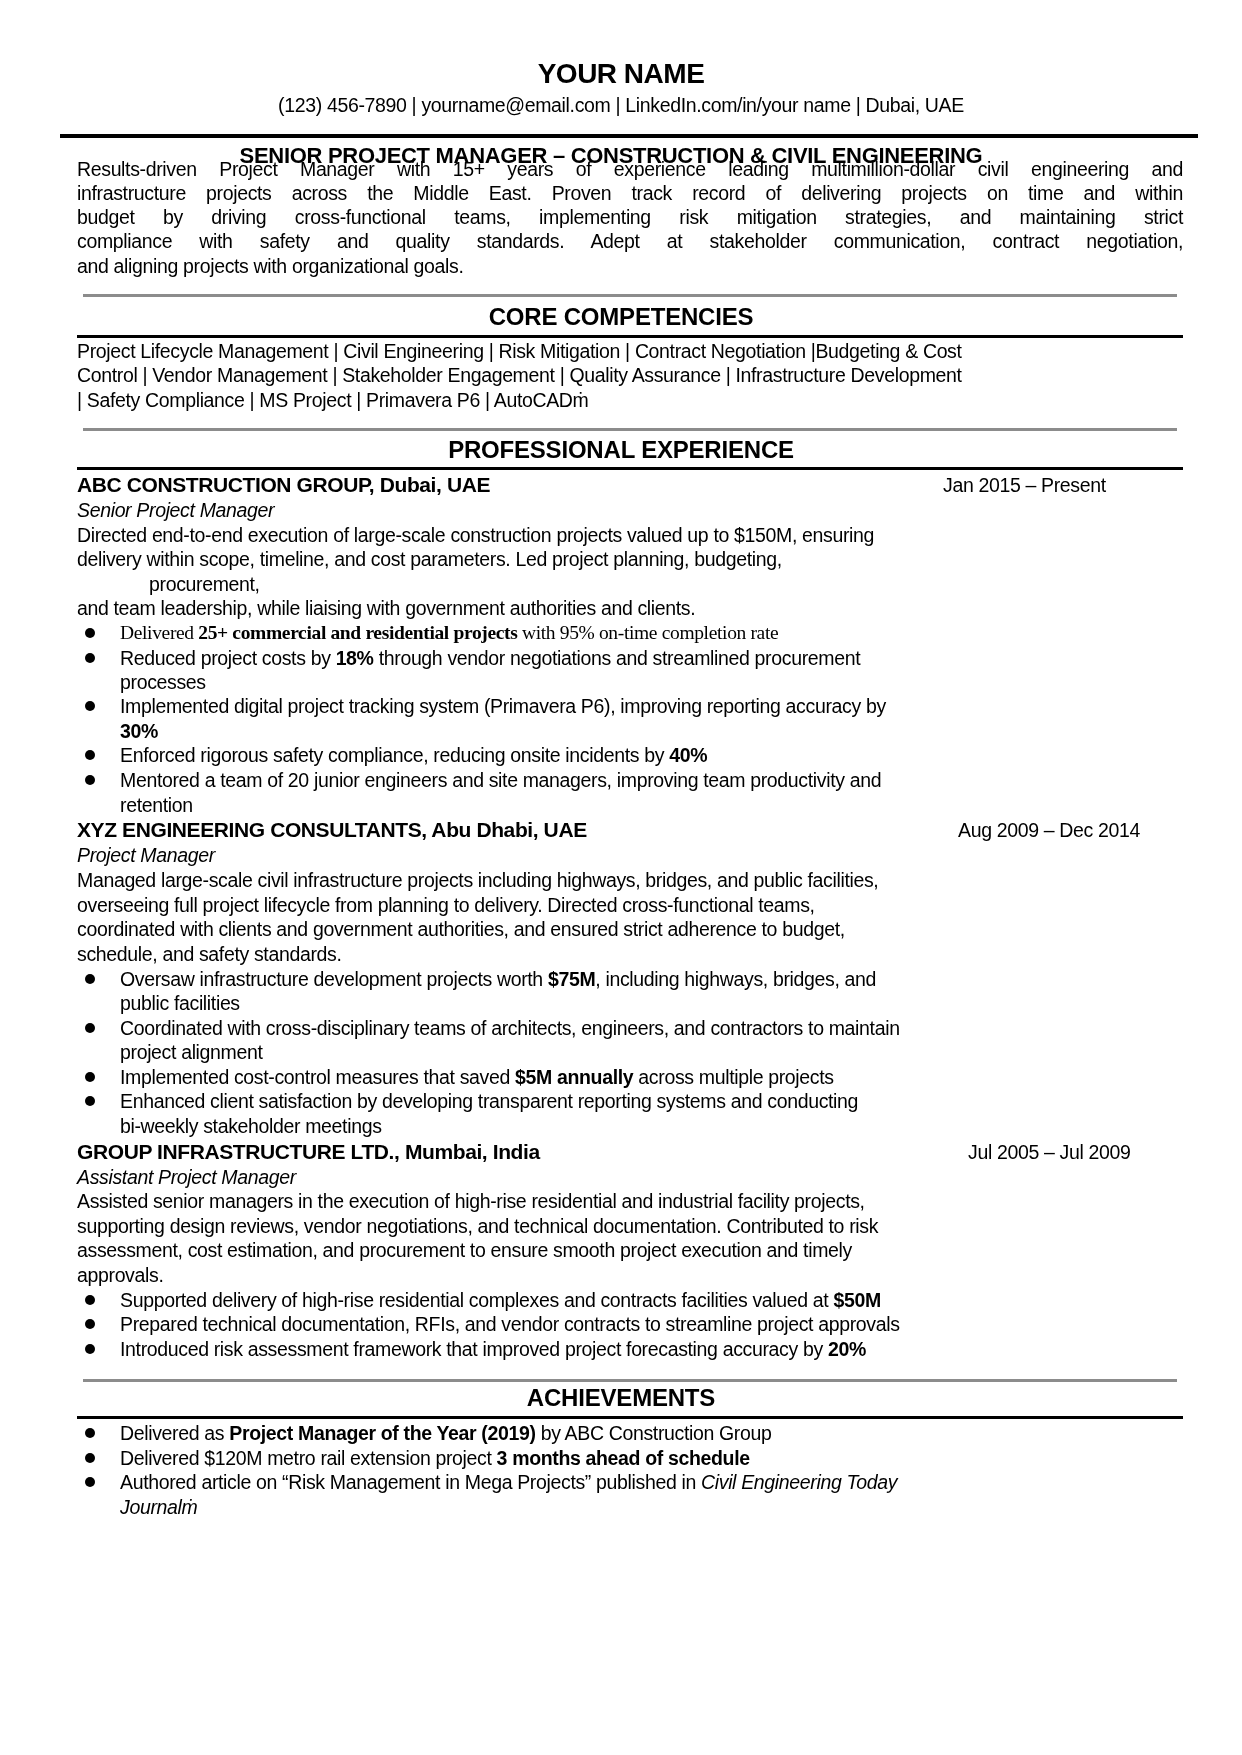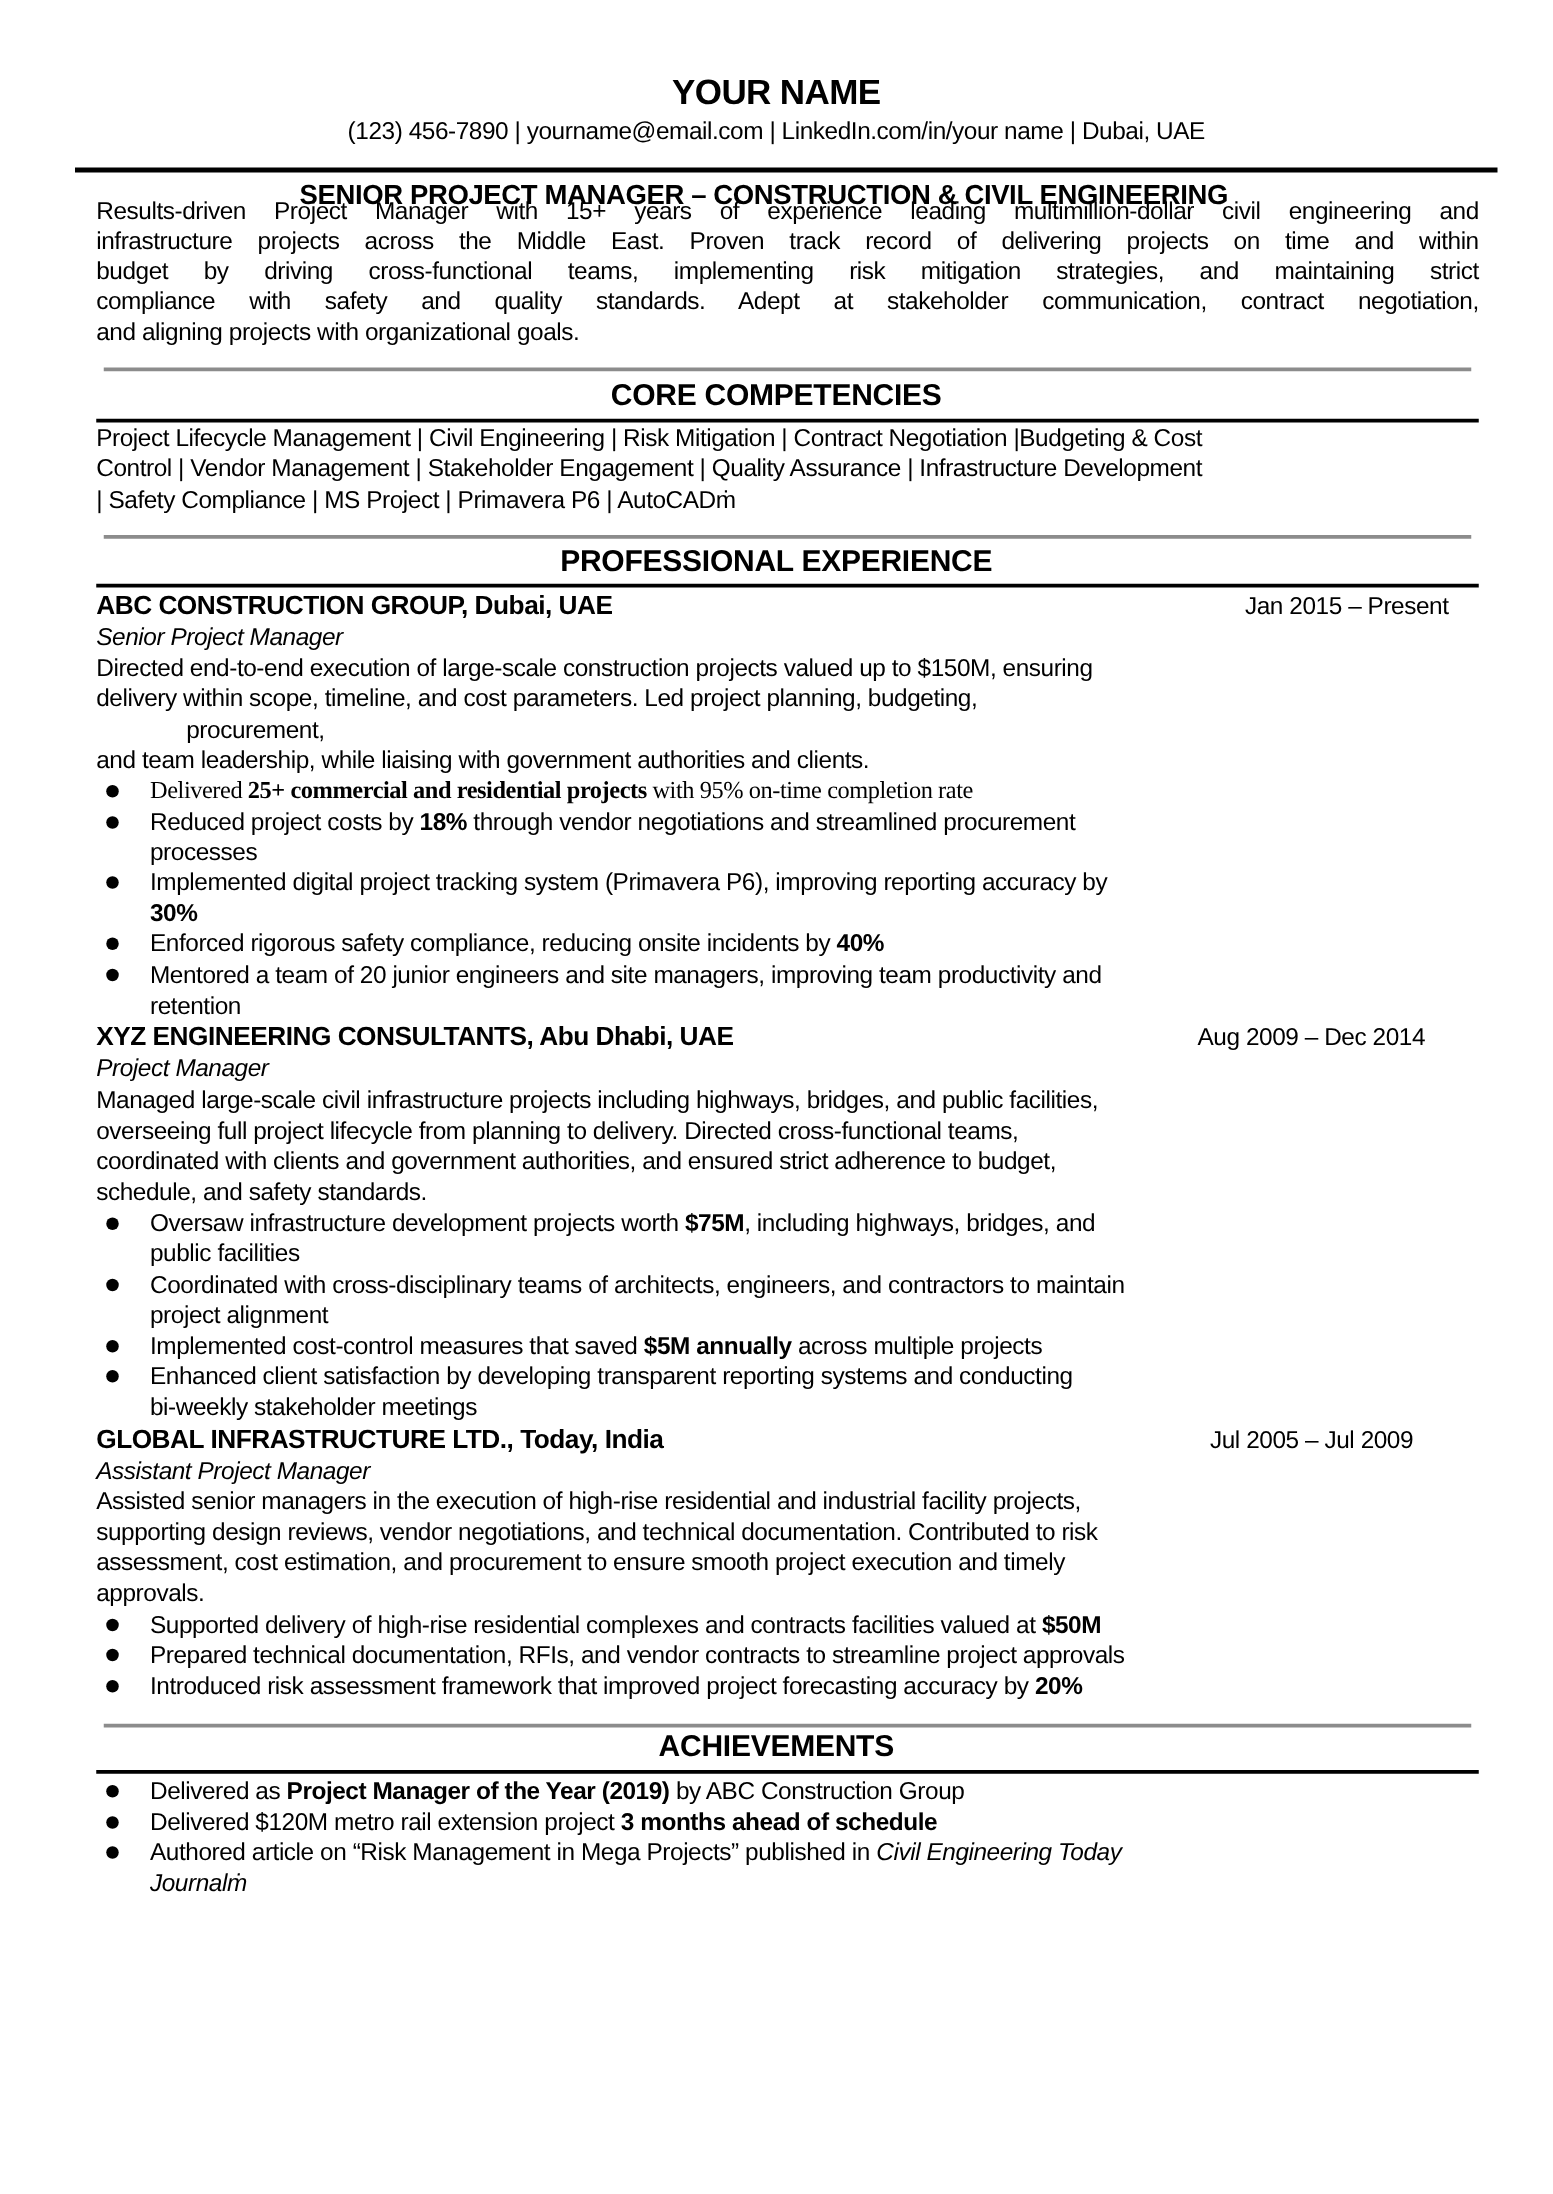--- a/index.html
+++ b/index.html
@@ -48,21 +48,21 @@
   <div class="ln" style="left:77px; top:388px;">| Safety Compliance | MS Project | Primavera P6 | AutoCADṁ</div>
 </div>
 
 <div class="rule-gray" style="left:83px; width:1094px; top:428px;"></div>
 
 <div class="ln center sec" style="top:438px;">PROFESSIONAL EXPERIENCE</div>
 <div class="rule-black" style="left:77px; width:1106px; top:467px; height:3px;"></div>
 
 <div>
   <div class="ln company" style="left:77px; top:473px;">ABC CONSTRUCTION GROUP, Dubai, UAE</div>
-  <div class="ln date" style="left:996px; top:473px;text-align:center;">Jan 2015 – Present</div>
+  <div class="ln date" style="left:943px; top:473px;text-align:center;">Jan 2015 – Present</div>
   <div class="ln role" style="left:77px; top:498px;">Senior Project Manager</div>
   <div class="ln" style="left:77px; top:523px;">Directed end-to-end execution of large-scale construction projects valued up to $150M, ensuring</div>
   <div class="ln" style="left:77px; top:547px;">delivery within scope, timeline, and cost parameters. Led project planning, budgeting,</div>
   <div class="ln" style="left:149px; top:572px;">procurement,</div>
   <div class="ln" style="left:77px; top:596px;">and team leadership, while liaising with government authorities and clients.</div>
 
   <div class="bullet" style="left:85px; top:628px;"></div>
   <div class="ln" style="left:120px; top:621px;font-family:Liberation Serif, serif;"><span>Delivered </span><b>25+ commercial and residential projects</b><span> with 95% on-time completion rate</span></div>
 
   <div class="bullet" style="left:85px; top:653px;"></div>
@@ -100,21 +100,21 @@
 
   <div class="bullet" style="left:85px; top:1072px;"></div>
   <div class="ln" style="left:120px; top:1065px;"><span>Implemented cost-control measures that saved </span><b>$5M annually</b><span> across multiple projects</span></div>
 
   <div class="bullet" style="left:85px; top:1096px;"></div>
   <div class="ln" style="left:120px; top:1089px;">Enhanced client satisfaction by developing transparent reporting systems and conducting</div>
   <div class="ln" style="left:120px; top:1114px;">bi-weekly stakeholder meetings</div>
 </div>
 
 <div>
-  <div class="ln company" style="left:77px; top:1140px;">GLOBAL INFRASTRUCTURE LTD., Today, India</div>
+  <div class="ln company" style="left:77px; top:1140px;">GROUP INFRASTRUCTURE LTD., Mumbai, India</div>
   <div class="ln date" style="left:968px; top:1140px;">Jul 2005 – Jul 2009</div>
   <div class="ln role" style="left:77px; top:1165px;">Assistant Project Manager</div>
   <div class="ln" style="left:77px; top:1189px;">Assisted senior managers in the execution of high-rise residential and industrial facility projects,</div>
   <div class="ln" style="left:77px; top:1214px;">supporting design reviews, vendor negotiations, and technical documentation. Contributed to risk</div>
   <div class="ln" style="left:77px; top:1238px;">assessment, cost estimation, and procurement to ensure smooth project execution and timely</div>
   <div class="ln" style="left:77px; top:1263px;">approvals.</div>
 
   <div class="bullet" style="left:85px; top:1295px;"></div>
   <div class="ln" style="left:120px; top:1288px;"><span>Supported delivery of high-rise residential complexes and contracts facilities valued at </span><b>$50M</b></div>
 

